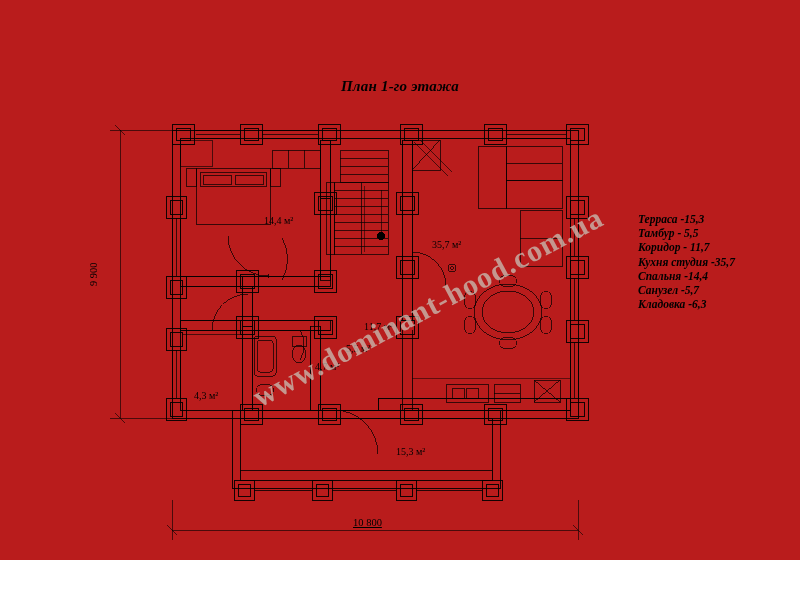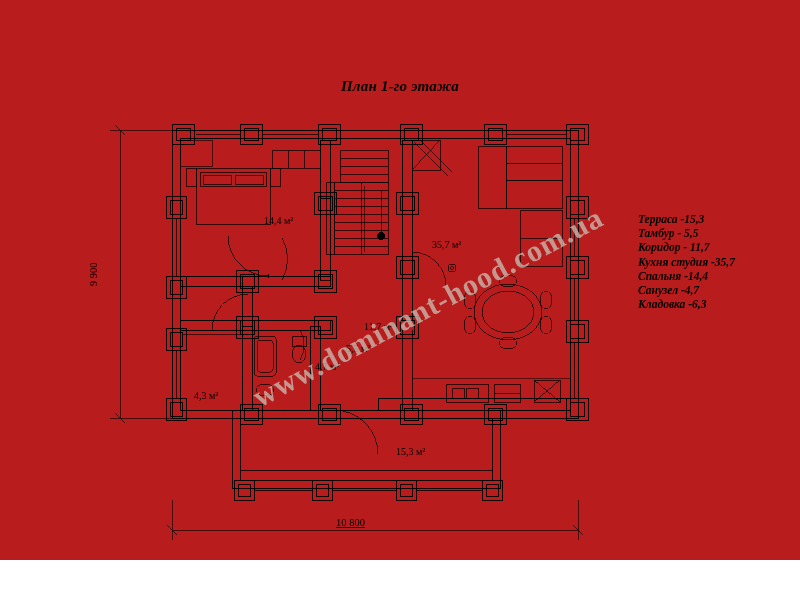--- a/index.html
+++ b/index.html
@@ -42,21 +42,21 @@
   }
   .legend div { white-space: nowrap; }
 
   .dimtext {
     position: absolute;
     font-family: "Liberation Serif", serif;
     font-size: 10.5px;
     color: #000;
   }
   #dim-bottom-text {
-    left: 336px;
+    left: 353px;
     top: 517px;
     text-decoration: underline;
   }
   #dim-left-text {
     left: 88px;
     top: 286px;
     transform: rotate(-90deg);
     transform-origin: left top;
     white-space: nowrap;
   }
@@ -401,21 +401,21 @@
 
   <div class="dimtext" id="dim-bottom-text">10 800</div>
   <div class="dimtext" id="dim-left-text">9 900</div>
 
   <div class="legend">
     <div>Терраса -15,3</div>
     <div>Тамбур - 5,5</div>
     <div>Коридор - 11,7</div>
     <div>Кухня студия -35,7</div>
     <div>Спальня -14,4</div>
-    <div>Санузел -4,7</div>
+    <div>Санузел -5,7</div>
     <div>Кладовка -6,3</div>
   </div>
 
   <div id="watermark">
     <span>www.dominant-hood.com.ua</span>
   </div>
 
 </div>
 
 </body></html>

